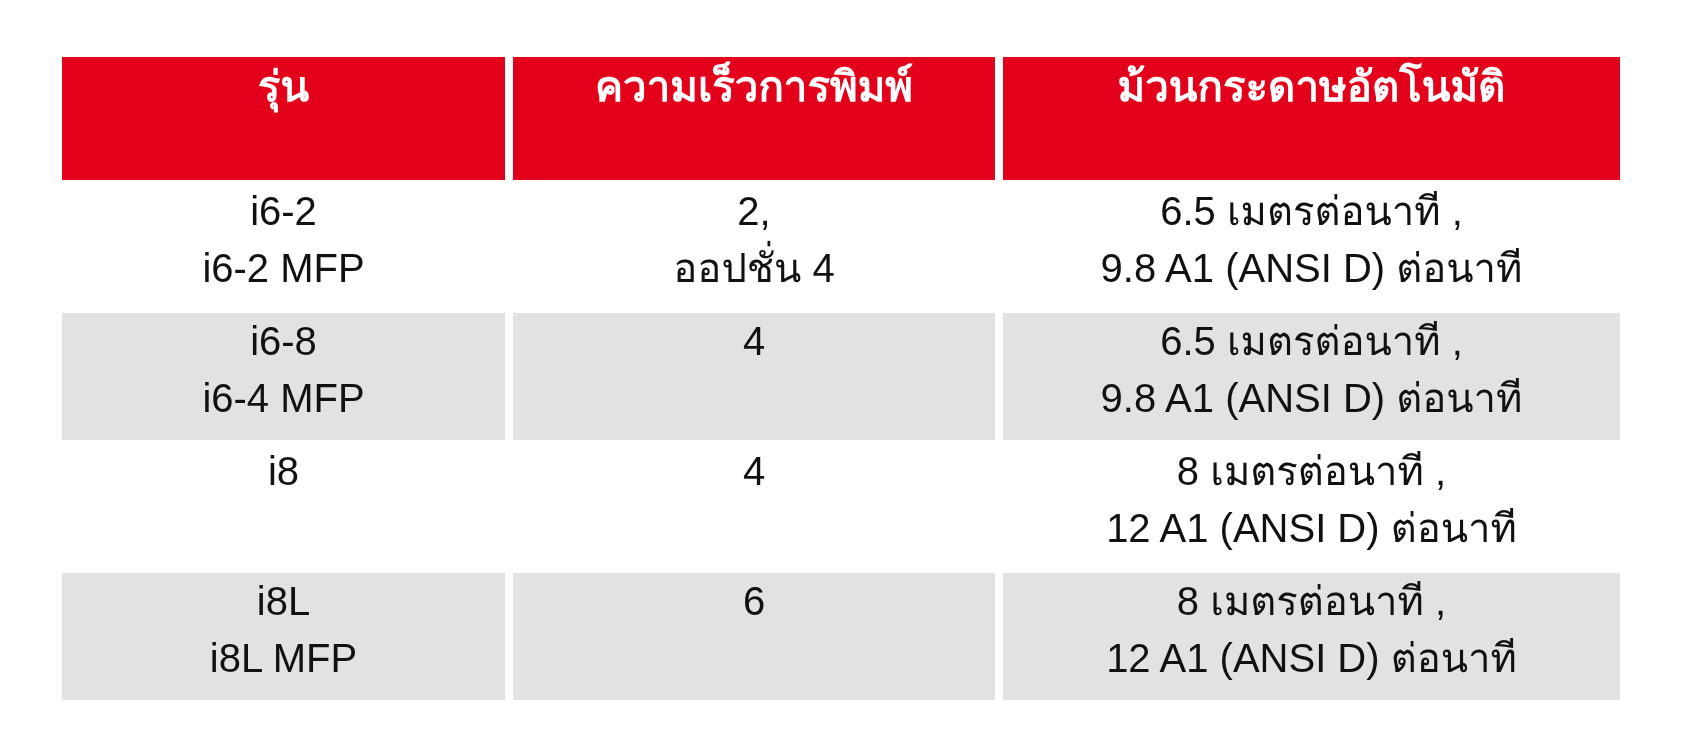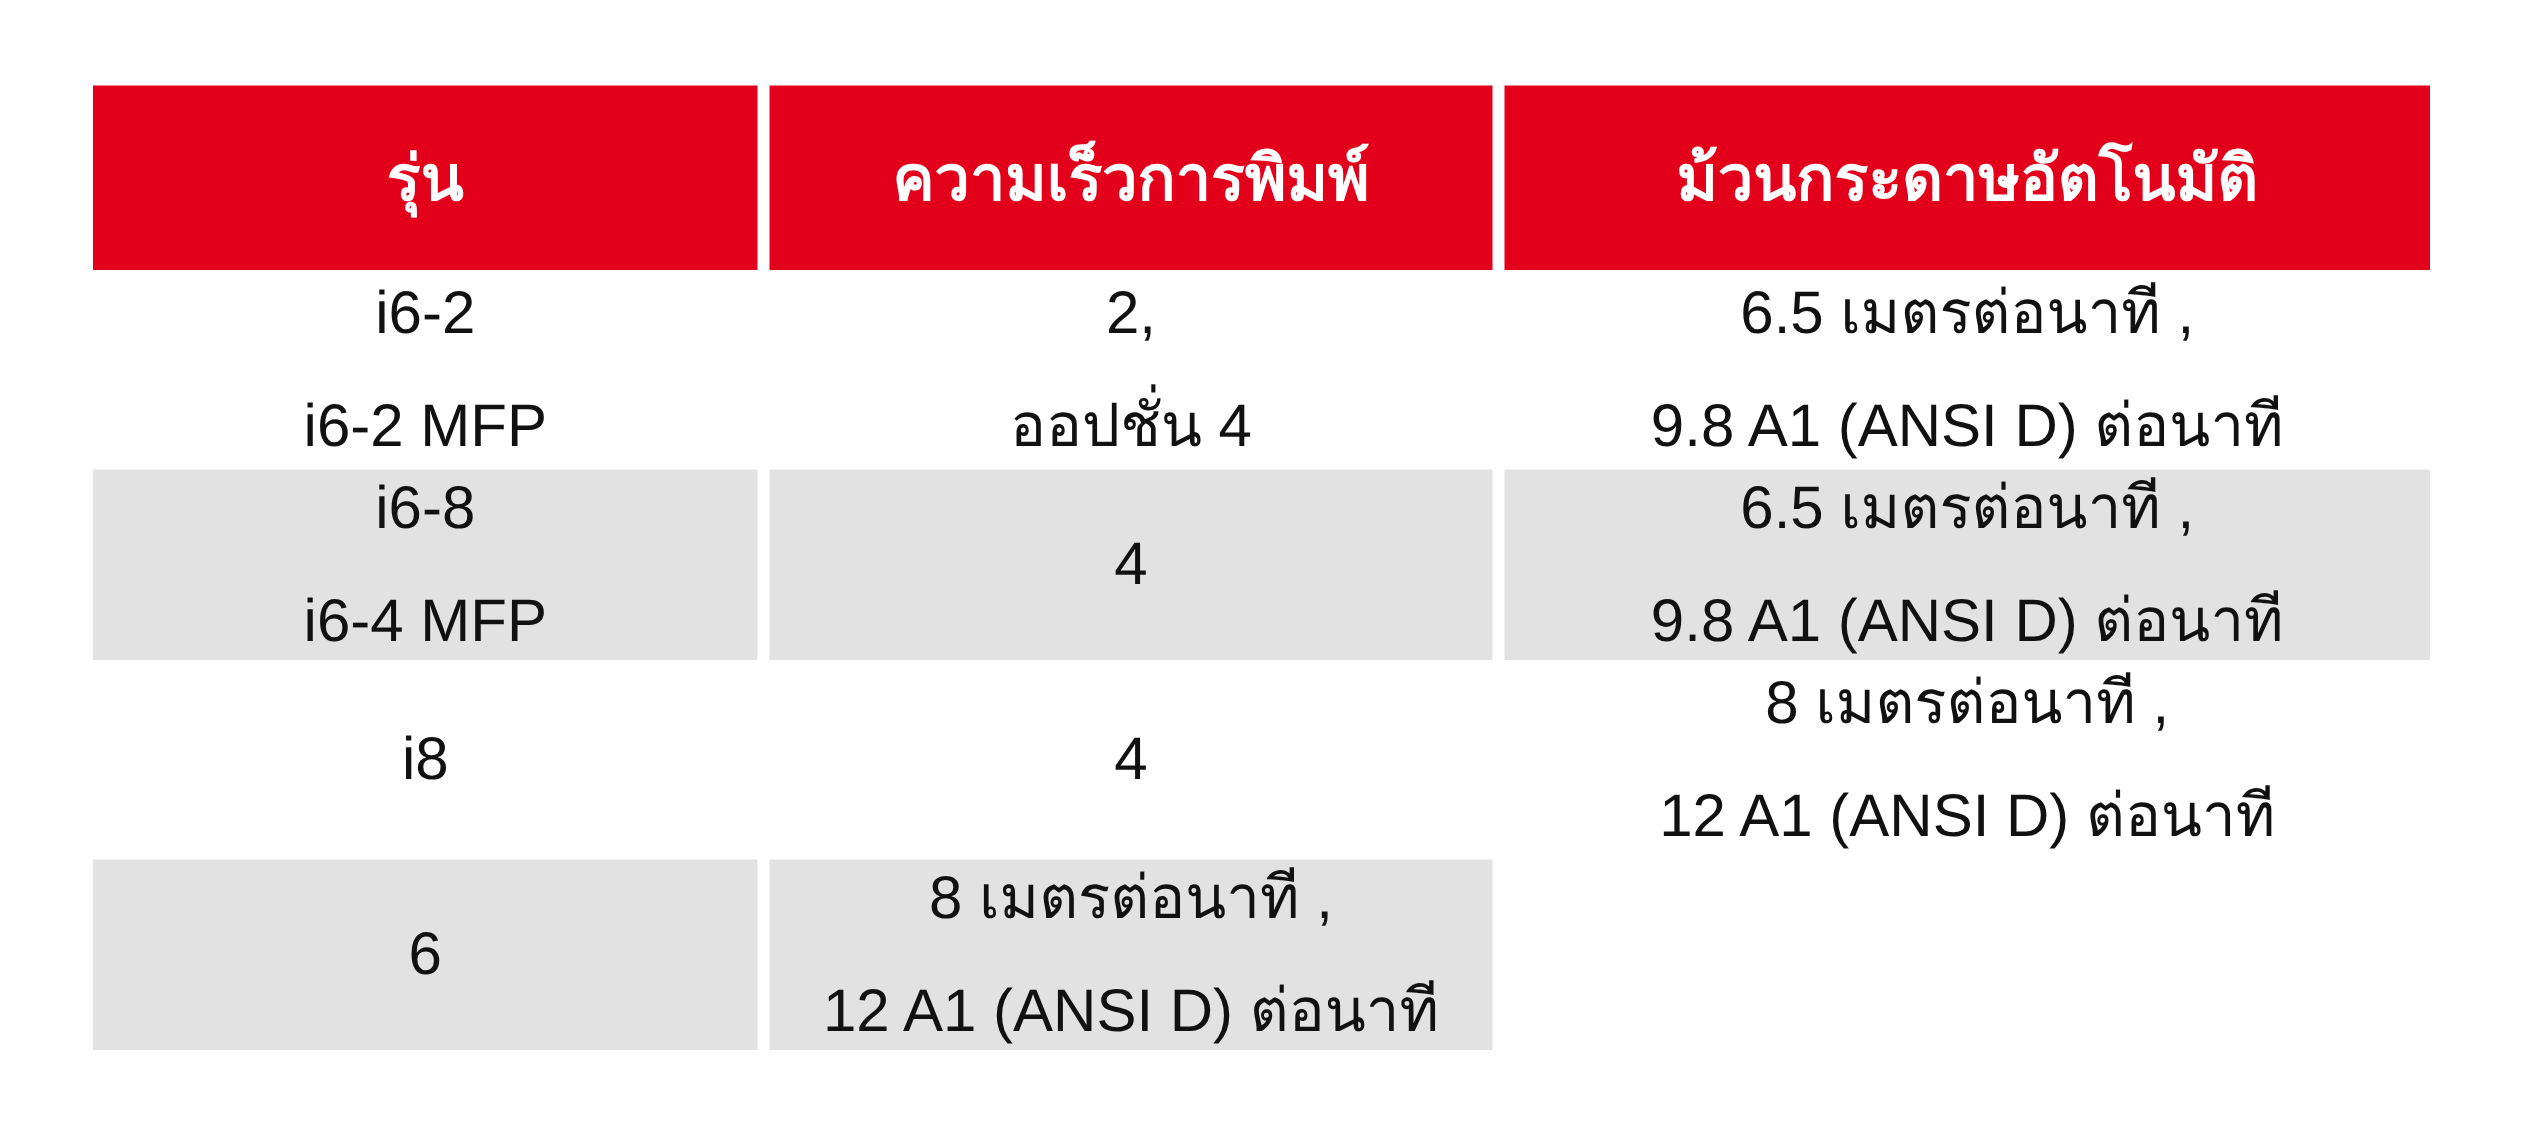--- a/index.html
+++ b/index.html
@@ -22,39 +22,37 @@
     width: 1558px;
     display: grid;
     grid-template-columns: 443px 482px 617px;
     grid-template-rows: 123px 127px 127px 127px 127px;
     column-gap: 8px;
     row-gap: 3px;
   }
   .cell {
     display: flex;
     flex-direction: column;
-    justify-content: center;
     align-items: center;
     text-align: center;
   }
   .cell .line {
     line-height: 1.42;
     white-space: nowrap;
   }
   .cell .line:empty { display: none; }
   .header-cell {
     background: #e2001a;
     color: #ffffff;
     font-weight: 700;
     font-size: 42px;
   }
   .body-cell {
     font-size: 40px;
     color: #111111;
-    gap: 18px;
   }
   .row-even { background: #ffffff; }
   .row-odd  { background: #e2e2e2; }
 </style>
 </head>
 <body>
 
 <div class="page">
   <div class="spec-table">
 
@@ -100,20 +98,24 @@
     <div class="cell body-cell row-even">
       <div class="line">4</div>
 
     </div>
     <div class="cell body-cell row-even">
       <div class="line">8 เมตรต่อนาที ,</div>
       <div class="line">12 A1 (ANSI D) ต่อนาที</div>
     </div>
 
     <div class="cell body-cell row-odd">
+      <div class="line">i8L</div>
+      <div class="line">i8L MFP</div>
+    </div>
+    <div class="cell body-cell row-odd">
       <div class="line">6</div>
 
     </div>
     <div class="cell body-cell row-odd">
       <div class="line">8 เมตรต่อนาที ,</div>
       <div class="line">12 A1 (ANSI D) ต่อนาที</div>
     </div>
 
   </div>
 </div>

